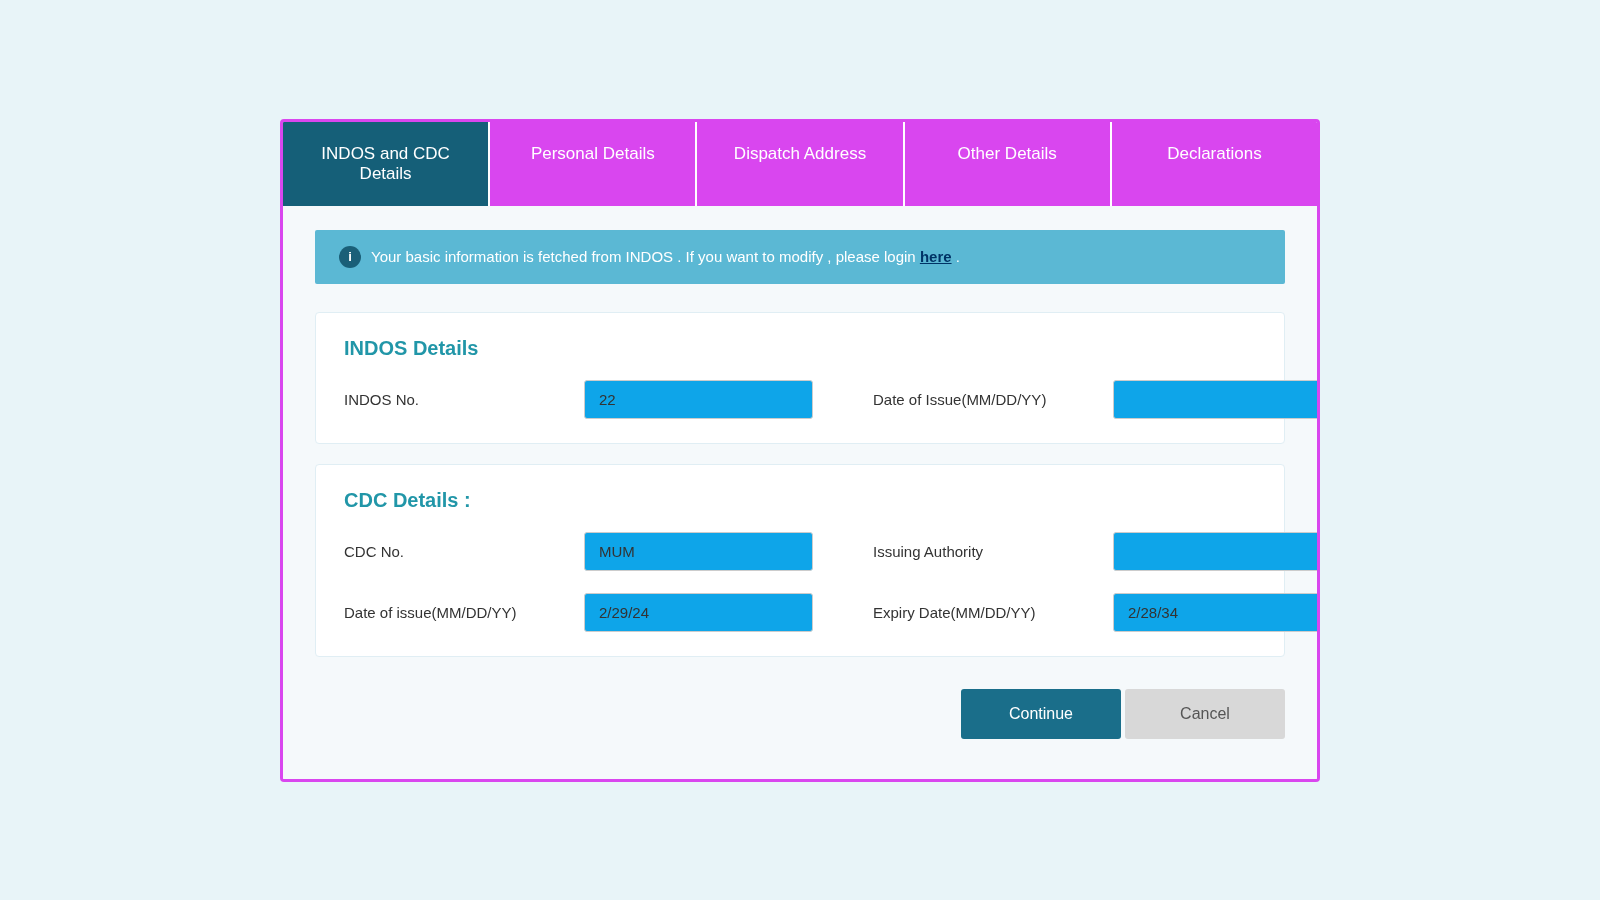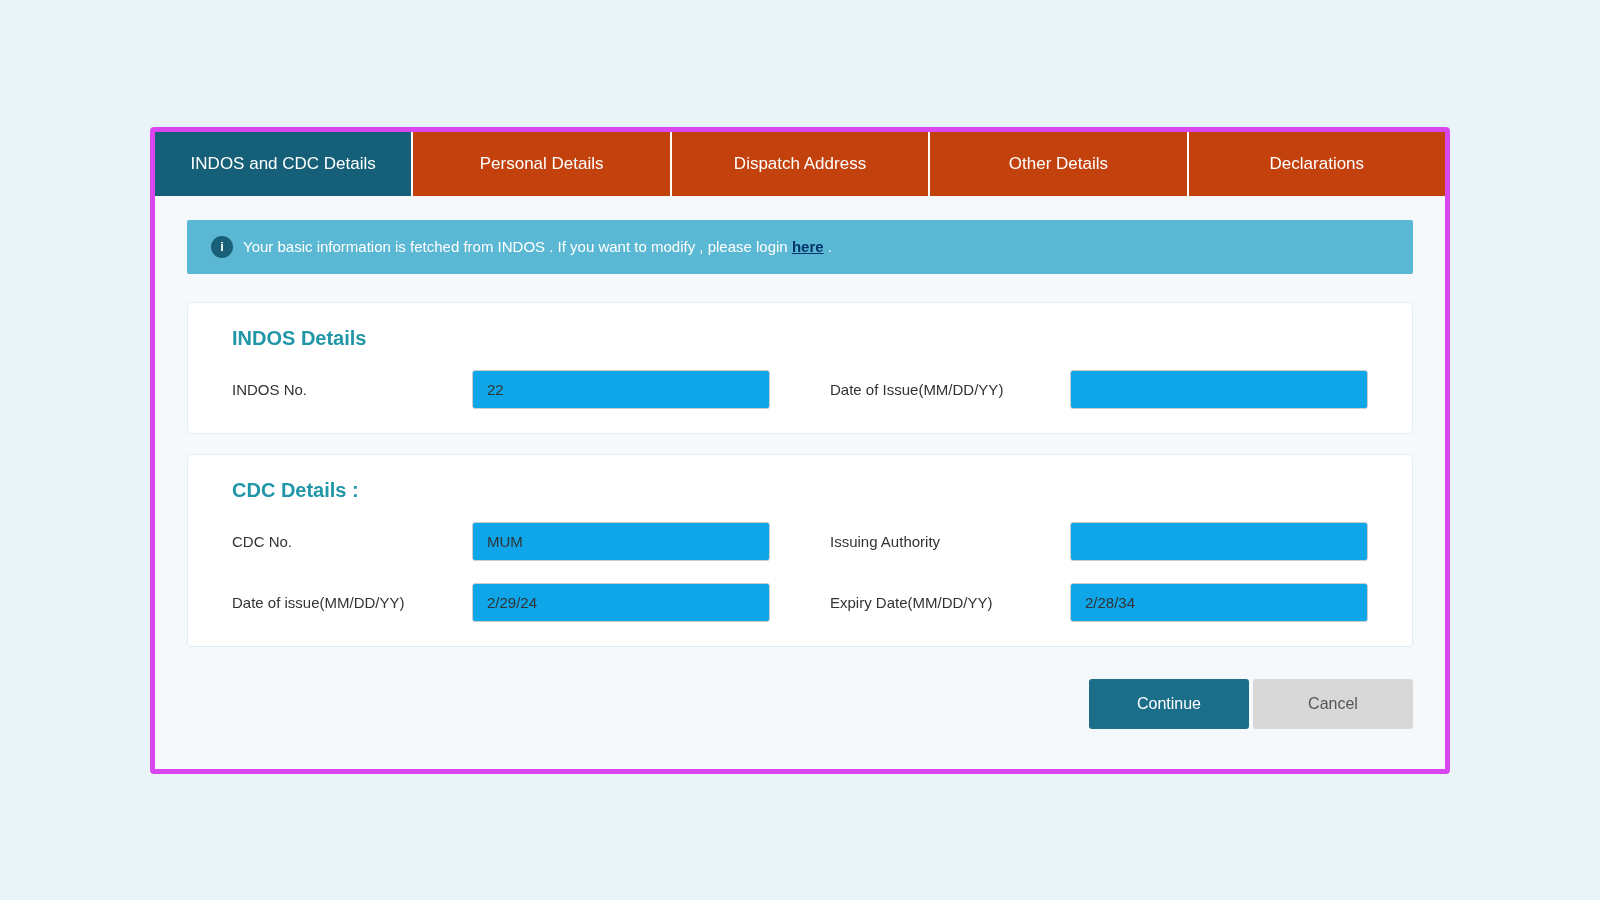--- a/index.html
+++ b/index.html
@@ -12,41 +12,41 @@
       background: #e8f4f8;
       font-family: Arial, sans-serif;
       width: 1600px;
       height: 900px;
       display: flex;
       align-items: center;
       justify-content: center;
     }
 
     .page-wrapper {
-      width: 1300px;
+      width: 1040px;
       background: #f0f8fc;
-      border: 5px solid #d946ef;
+      border: 3px solid #d946ef;
       border-radius: 4px;
       overflow: hidden;
     }
 
     
     .tab-nav {
       display: flex;
       width: 100%;
     }
 
     .tab-item {
       flex: 1;
       padding: 22px 16px;
       text-align: center;
       font-size: 17px;
       font-weight: 500;
       color: #fff;
-      background: #c2410c;
+      background: #d946ef;
       border-right: 2px solid #fff;
       cursor: pointer;
     }
 
     .tab-item:last-child {
       border-right: none;
     }
 
     .tab-item.active {
       background: #155f78;
@@ -98,21 +98,21 @@
       font-size: 20px;
       font-weight: bold;
       margin-bottom: 20px;
     }
 
     
     .form-section {
       background: #fff;
       border: 1px solid #e0eef4;
       border-radius: 4px;
-      padding: 24px 44px;
+      padding: 24px 28px;
       margin-bottom: 20px;
     }
 
     .form-row {
       display: flex;
       align-items: flex-end;
       margin-bottom: 22px;
       gap: 0;
     }
 

